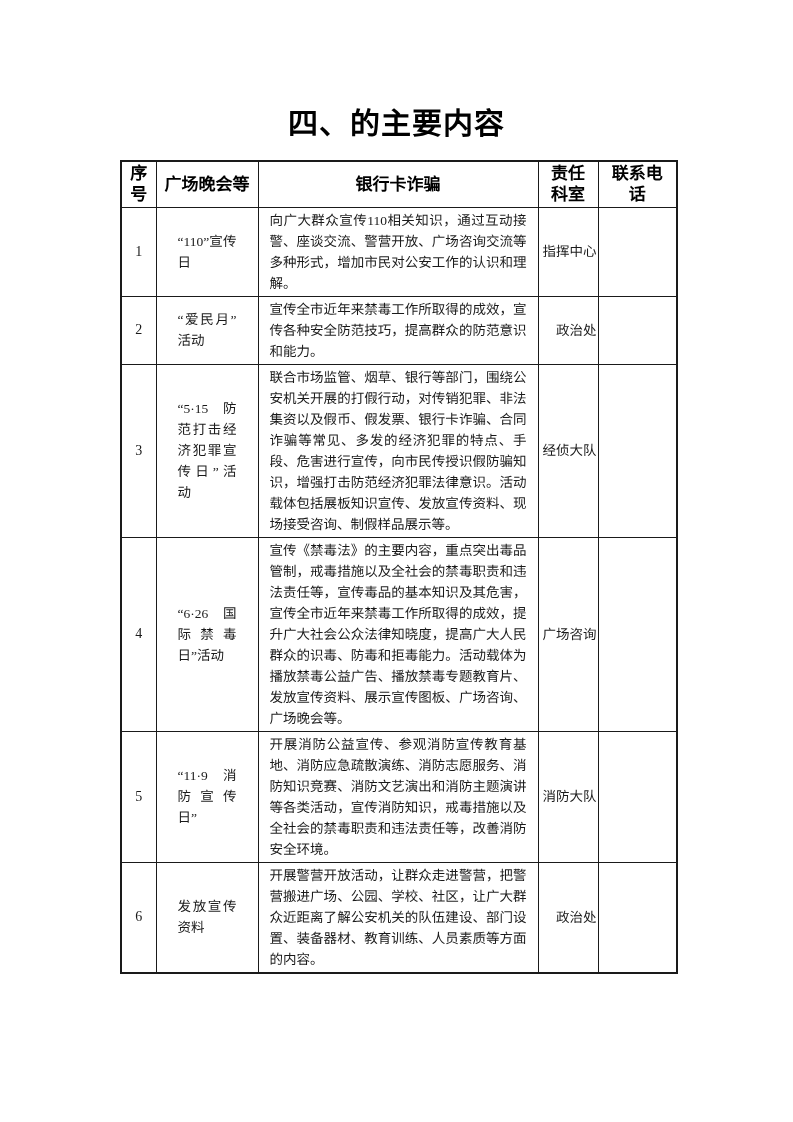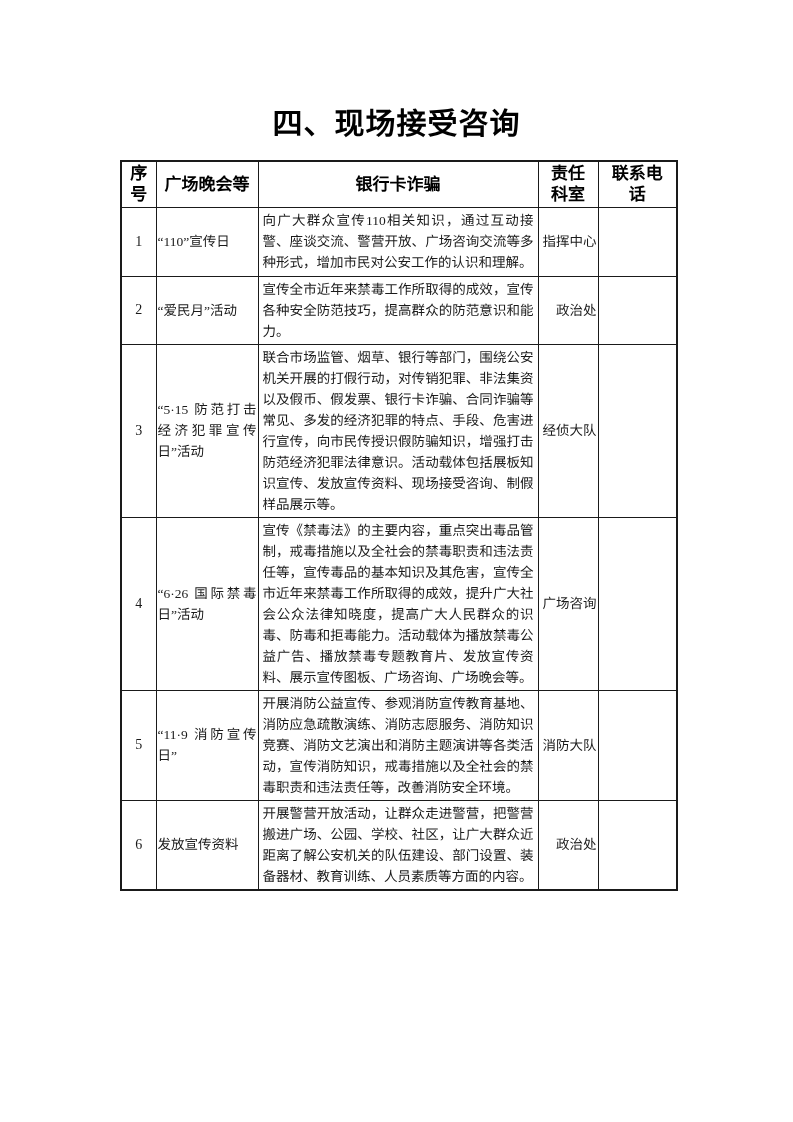--- a/index.html
+++ b/index.html
@@ -67,49 +67,49 @@
     vertical-align: middle;
     font-size: 14px;
     padding: 0;
   }
   td.cell-item {
     text-align: justify;
     text-justify: inter-ideograph;
     vertical-align: middle;
     font-size: 13.5px;
     line-height: 21px;
-    padding: 2px 1px;
+    padding: 2px 21px;
   }
   td.cell-content {
     text-align: justify;
     text-justify: inter-ideograph;
     vertical-align: middle;
     font-size: 13.5px;
     line-height: 21px;
-    padding: 2px 4px;
+    padding: 2px 11px;
   }
   td.cell-dept {
     text-align: right;
     vertical-align: middle;
     font-size: 13.5px;
     line-height: 19px;
     padding: 0 1px;
   }
   td.cell-phone {
     vertical-align: middle;
     font-size: 13.5px;
     padding: 0 2px;
   }
 </style>
 </head>
 <body>
 
 <div class="page">
 
-  <h1 class="doc-title">四、现场接受咨询</h1>
+  <h1 class="doc-title">四、的主要内容</h1>
 
   <table class="service-table">
     <colgroup>
       <col style="width:35px">
       <col style="width:102px">
       <col style="width:280px">
       <col style="width:60px">
       <col style="width:79px">
     </colgroup>
     <thead>

